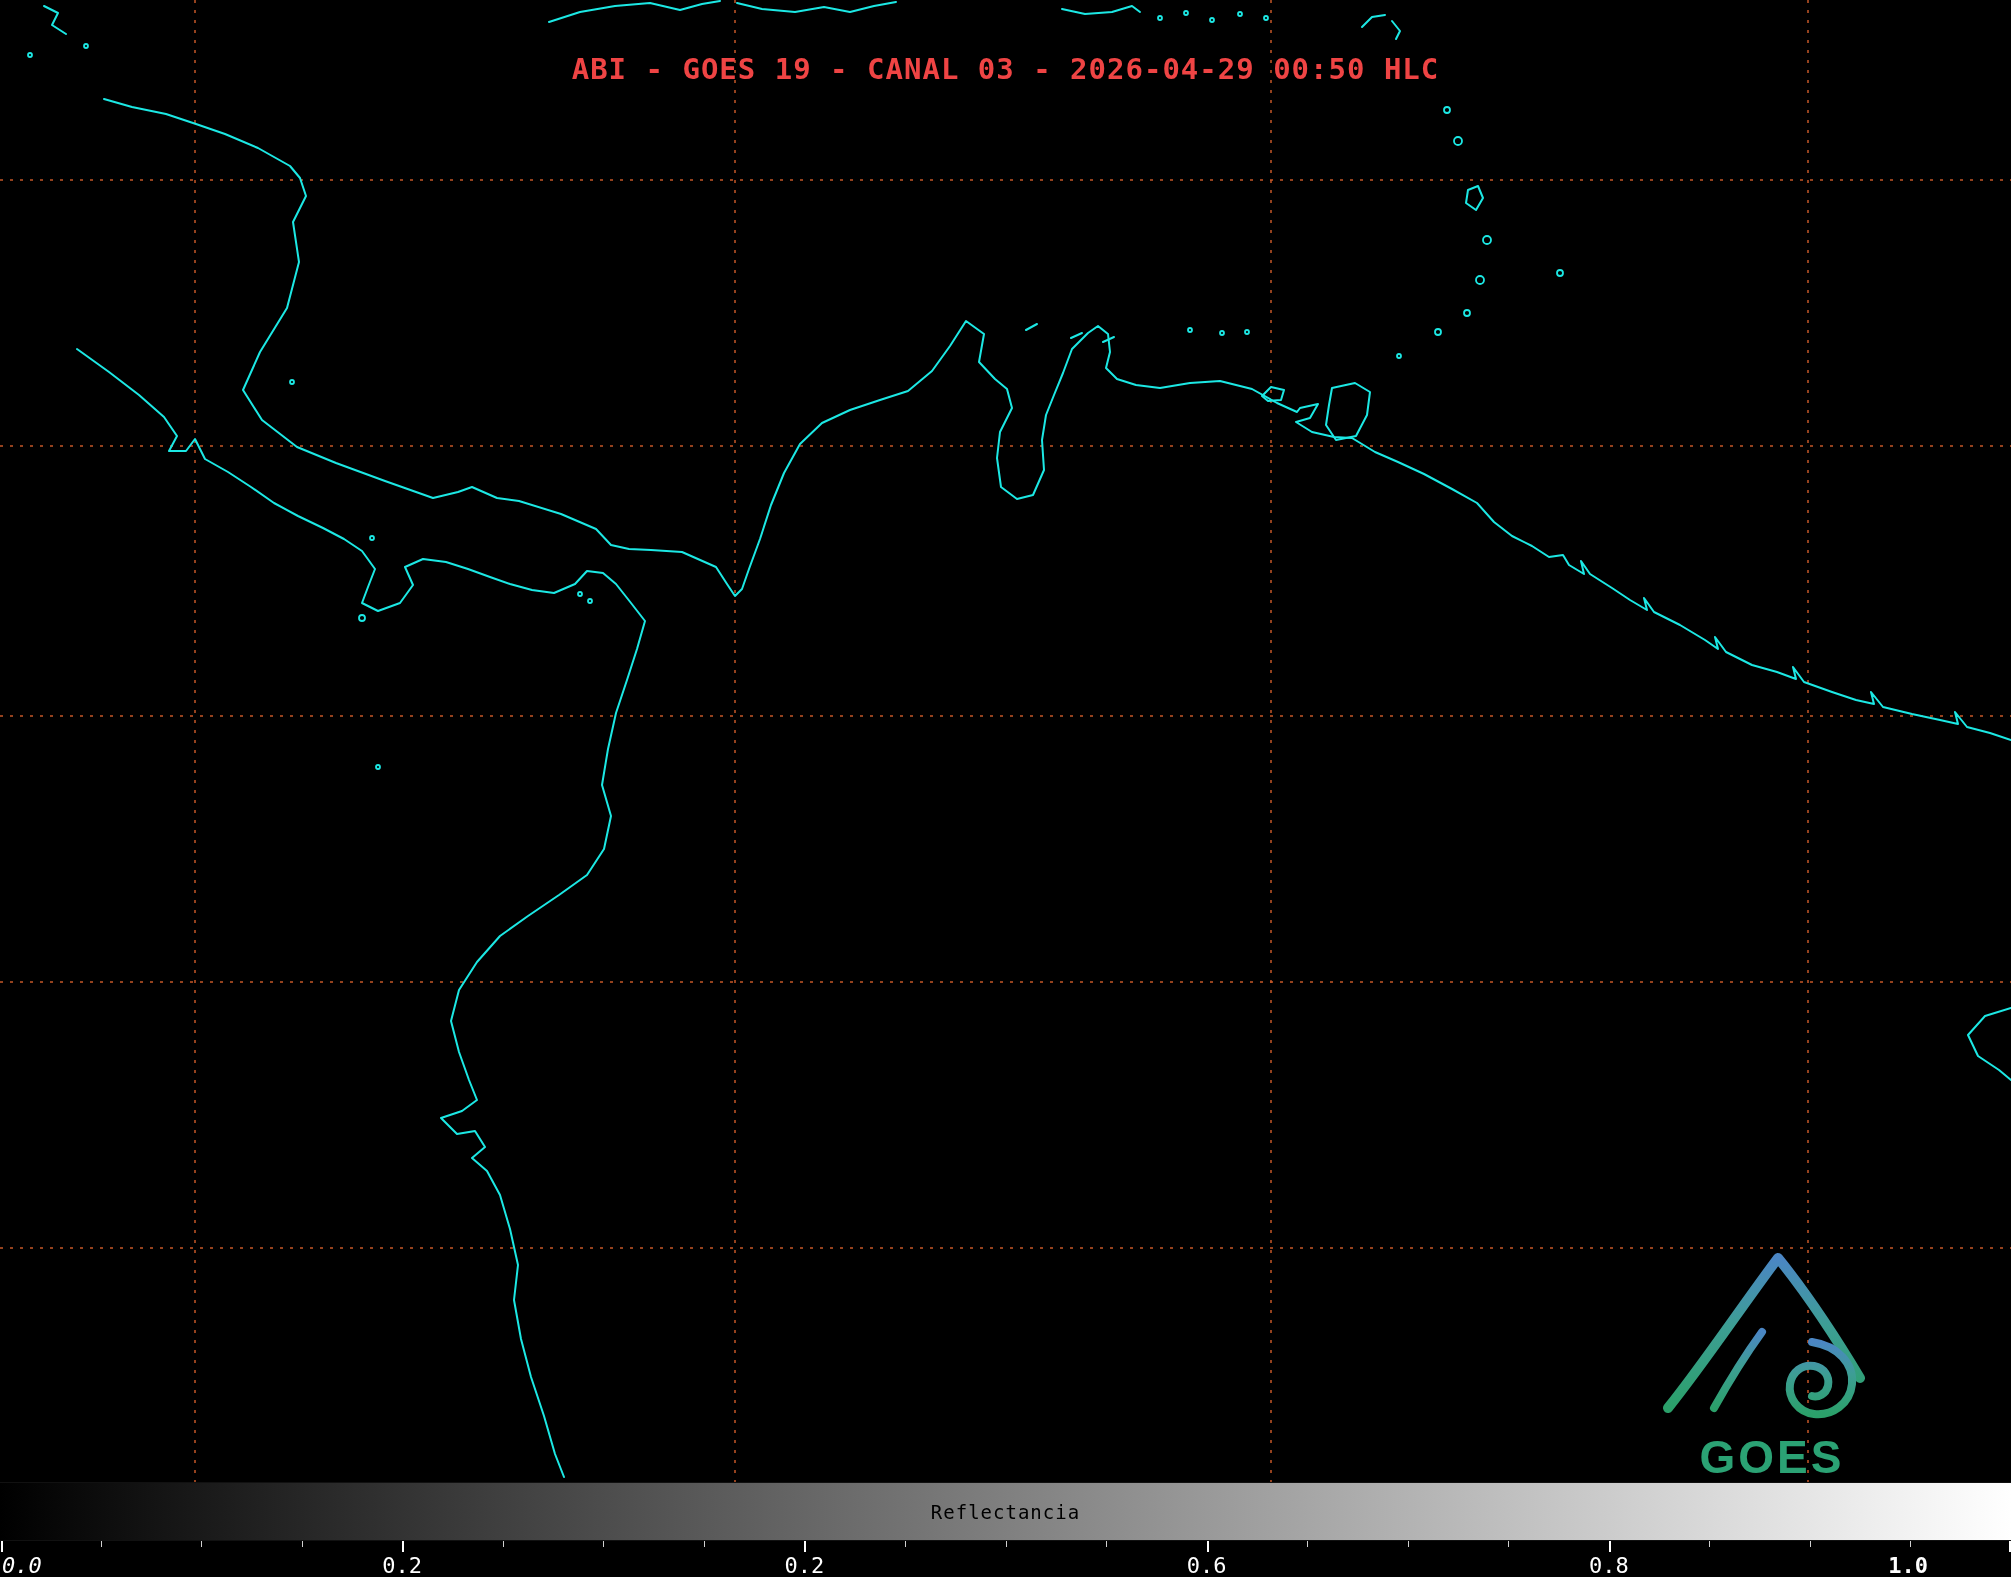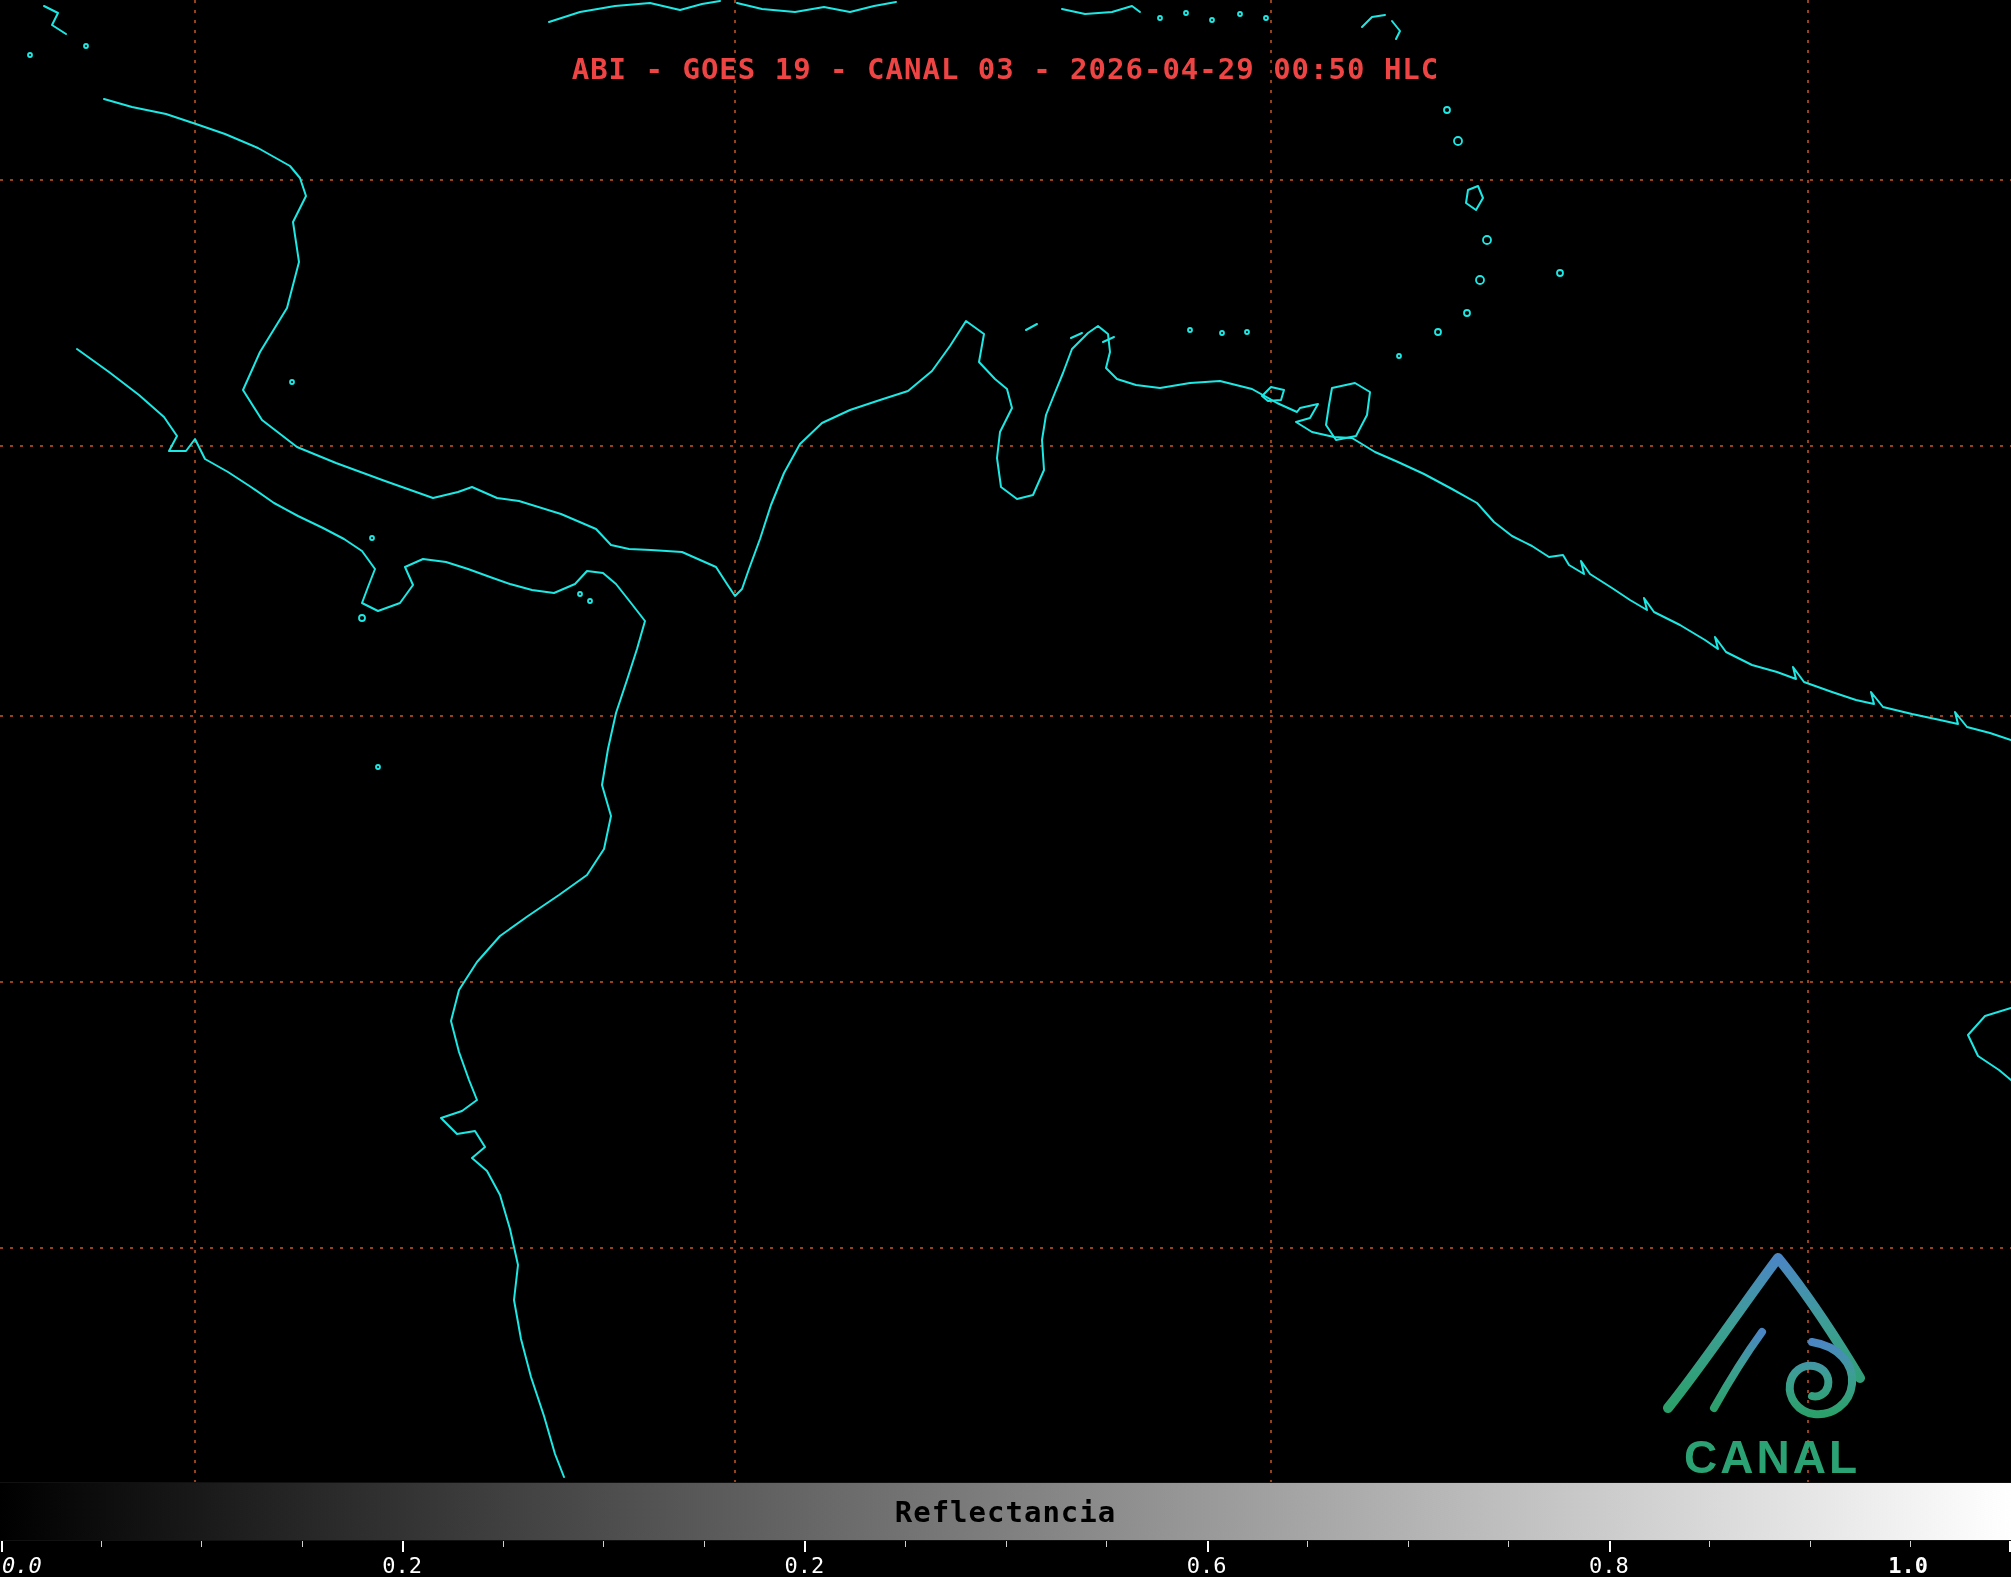--- a/index.html
+++ b/index.html
@@ -11,21 +11,21 @@
     position:absolute;left:0;top:52px;width:100%;
     text-align:center;color:#ef4444;font-size:29px;font-weight:bold;
     letter-spacing:1px;white-space:pre;
   }
   
   .colorbar{position:absolute;left:0;top:1482px;width:2011px;height:95px;background:#000;}
   .cb-bar{position:relative;width:100%;height:59px;
           background:linear-gradient(to right,#000000,#ffffff);
           box-sizing:border-box;border-top:1px solid #111;border-bottom:1px solid #111;
           display:flex;align-items:center;justify-content:center;}
-  .cb-label{color:#000;font-size:29px;font-weight:bold;letter-spacing:1px;}
+  .cb-label{color:#000;font-size:19px;font-weight:normal;letter-spacing:1px;}
   .cb-ticks{position:relative;width:100%;height:36px;}
   .cb-tick{position:absolute;top:0;width:2px;height:11px;background:#fff;}
   .cb-tick.minor{height:6px;width:1px;background:#cfcfcf;}
   .cb-ticklabel{position:absolute;top:12px;color:#fff;font-size:22px;
                 transform:translateX(-50%);white-space:nowrap;}
   .cb-ticklabel.edge-left{transform:none;font-style:italic;}
   .cb-ticklabel.edge-right{transform:translateX(-100%);}
   
   .logo{position:absolute;left:1652px;top:1246px;width:240px;height:236px;text-align:center;}
   .logo-text{margin-top:2px;font-family:"Liberation Sans",sans-serif;font-weight:bold;
@@ -101,21 +101,21 @@
           <stop offset="0.45" stop-color="#3d9e94"></stop>
           <stop offset="1" stop-color="#2ba06a"></stop>
         </linearGradient>
       </defs>
       <g fill="none" stroke="url(#lg)" stroke-linecap="round" stroke-linejoin="round">
         <path stroke-width="10" d="M6,162 C40,120 80,60 116,12 C142,44 168,82 198,132"></path>
         <path stroke-width="8" d="M52,162 C70,130 84,108 100,86"></path>
         <path stroke-width="8" d="M150,96 C176,100 192,118 190,138 C188,158 170,170 152,168 C136,166 126,152 128,138 C130,126 140,118 152,120 C162,122 168,130 166,140 C164,148 156,152 150,150"></path>
       </g>
     </svg>
-    <div class="logo-text">CANAL</div>
+    <div class="logo-text">GOES</div>
   </div>
 
   <div class="colorbar">
     <div class="cb-bar">
       <span class="cb-label">Reflectancia</span>
     </div>
     <div class="cb-ticks" id="cb-ticks">
         <span class="cb-tick minor" style="left: 100.55px;"></span>
         <span class="cb-tick minor" style="left: 201.1px;"></span>
         <span class="cb-tick minor" style="left: 301.65px;"></span>

